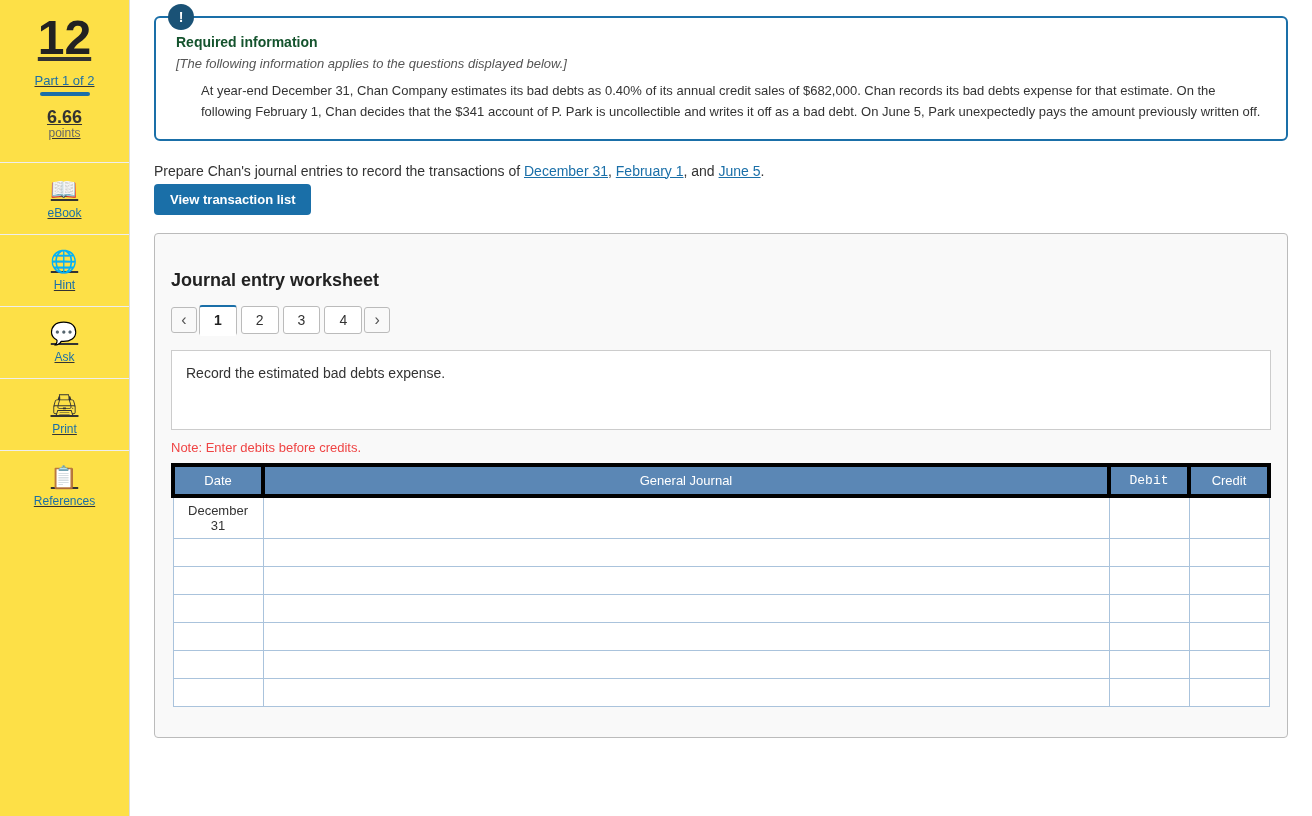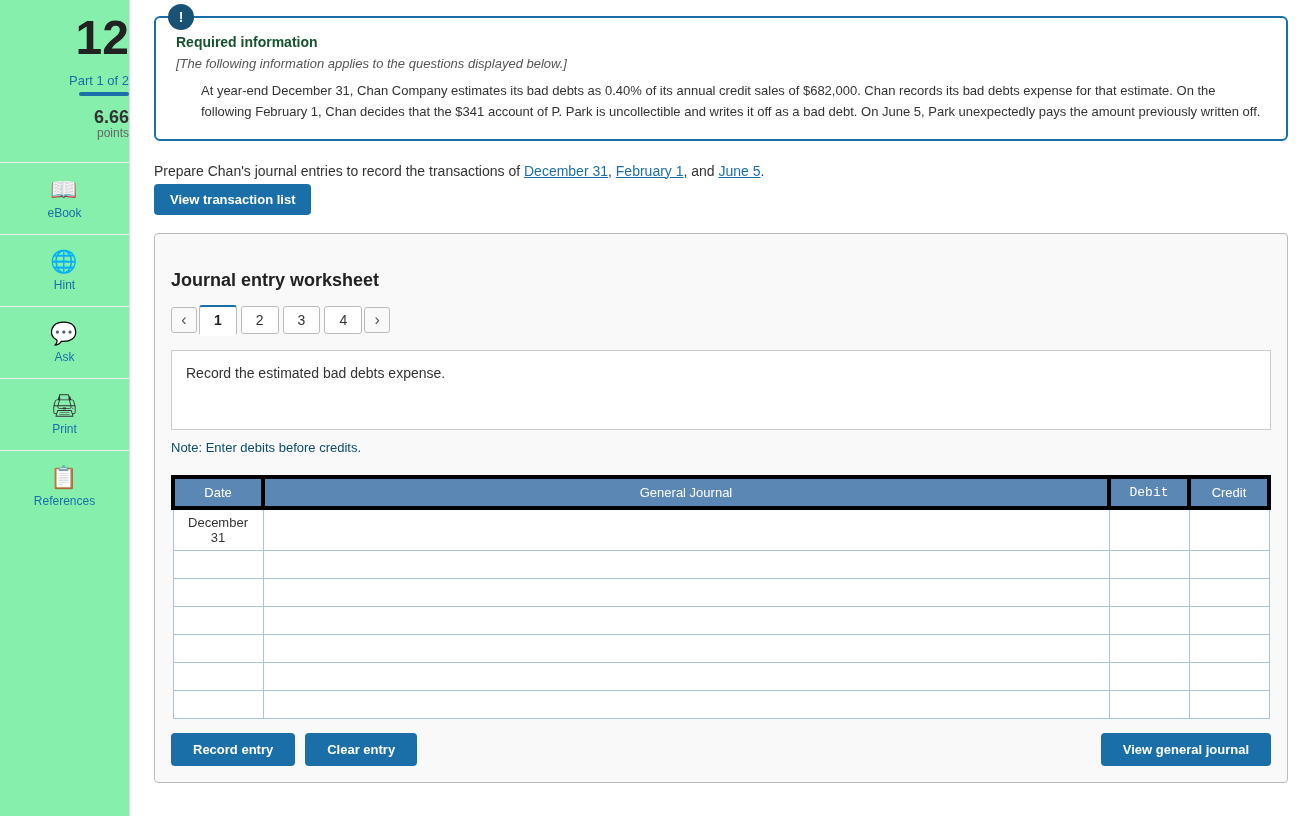--- a/index.html
+++ b/index.html
@@ -5,23 +5,24 @@
     * { box-sizing: border-box; margin: 0; padding: 0; }
     body { font-family: Arial, sans-serif; font-size: 14px; color: #333; background: #fff; display: flex; min-height: 816px; }
 
     
     .sidebar {
       width: 130px;
       min-width: 130px;
       border-right: 1px solid #ddd;
       display: flex;
       flex-direction: column;
-      align-items: flex-end;
+      align-items: center;
       padding: 10px 0;
-      background: #86efac;
+      background: #fde047;
+      text-decoration: underline;
     }
     .sidebar-number {
       font-size: 48px;
       font-weight: bold;
       color: #222;
       margin-bottom: 8px;
     }
     .sidebar-part {
       color: #1a6fa8;
       font-size: 13px;
@@ -191,23 +192,23 @@
       border: 1px solid #ccc;
       padding: 14px;
       margin-bottom: 10px;
       font-size: 14px;
       color: #333;
       min-height: 80px;
     }
 
     
     .note-text {
-      color: #0c4a6e;
-      font-size: 13px;
-      margin-bottom: 20px;
+      color: #ef4444;
+      font-size: 13px;
+      margin-bottom: 8px;
     }
 
     
     .journal-table {
       width: 100%;
       border-collapse: collapse;
       margin-bottom: 14px;
       font-size: 13px;
     }
     .journal-table th {
@@ -391,21 +392,15 @@
           </tr>
           <tr>
             <td class="date-cell"></td>
             <td class="input-cell"><input type="text" style=""></td>
             <td class="input-cell"><input type="text" style=""></td>
             <td class="input-cell"><input type="text" style=""></td>
           </tr>
         </tbody>
     </table>
 
-    <div class="bottom-btns">
-      <button class="btn-action">Record entry</button>
-      <button class="btn-action">Clear entry</button>
-      <div class="btn-spacer"></div>
-      <button class="btn-action">View general journal</button>
-    </div>
   </div>
 
 </div>
 
 </body></html>

